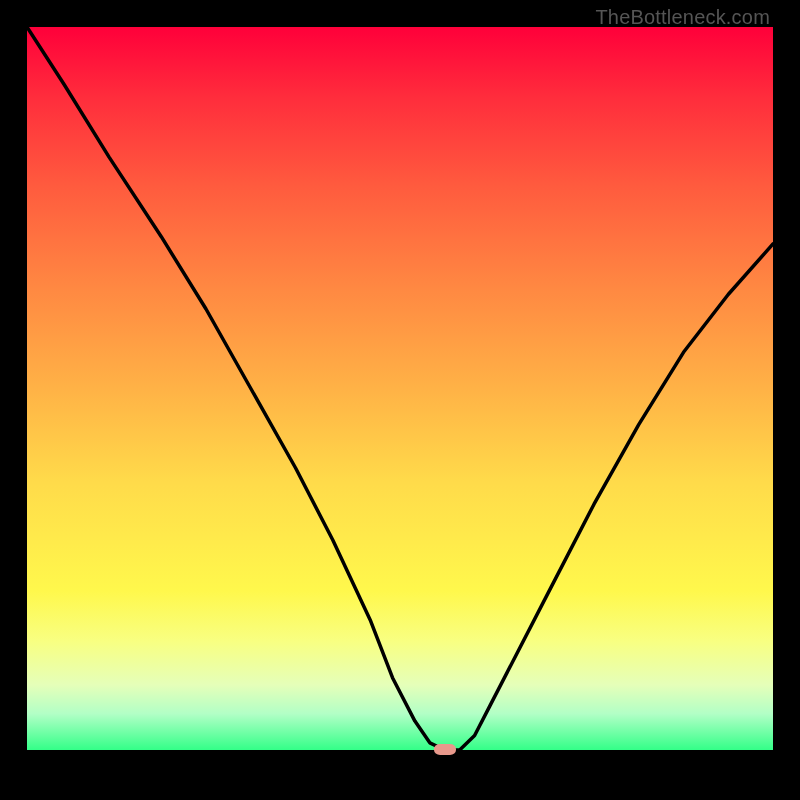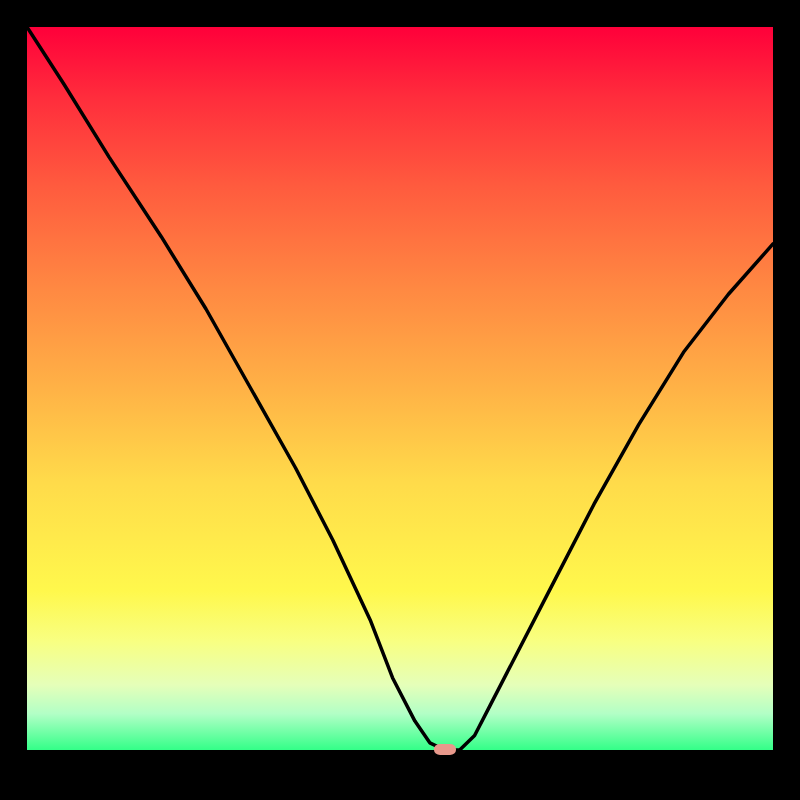--- a/index.html
+++ b/index.html
@@ -69,20 +69,21 @@
     height: 11px;
     background: #e8998c;
     border-radius: 6px / 5px;
   }
 </style>
 </head>
 <body>
 
 <div class="frame">
 
+  <div class="watermark">TheBottleneck.com</div>
 
   <div class="plot-area">
     <div class="bg"></div>
 
     <svg class="curve" viewBox="0 0 746 746">
       <path id="curve-path" fill="none" stroke="#000" stroke-width="3.5" stroke-linejoin="round" stroke-linecap="round" d="M0.0 0.0 L37.3 57.8 L82.1 130.1 L134.3 209.7 L179.0 282.0 L223.8 361.5 L268.6 441.0 L305.9 513.3 L343.2 592.9 L365.5 650.7 L387.9 694.1 L402.8 715.8 L417.8 723.0 L432.7 723.0 L447.6 708.5 L462.5 679.6 L484.9 636.2 L522.2 563.9 L567.0 477.2 L611.7 397.6 L656.5 325.3 L701.2 267.5 L746.0 216.9"></path>
     </svg>
 
     <div class="marker" id="marker" style="left: 406.76px; top: 717px; background: rgb(232, 153, 140);"></div>
   </div>

